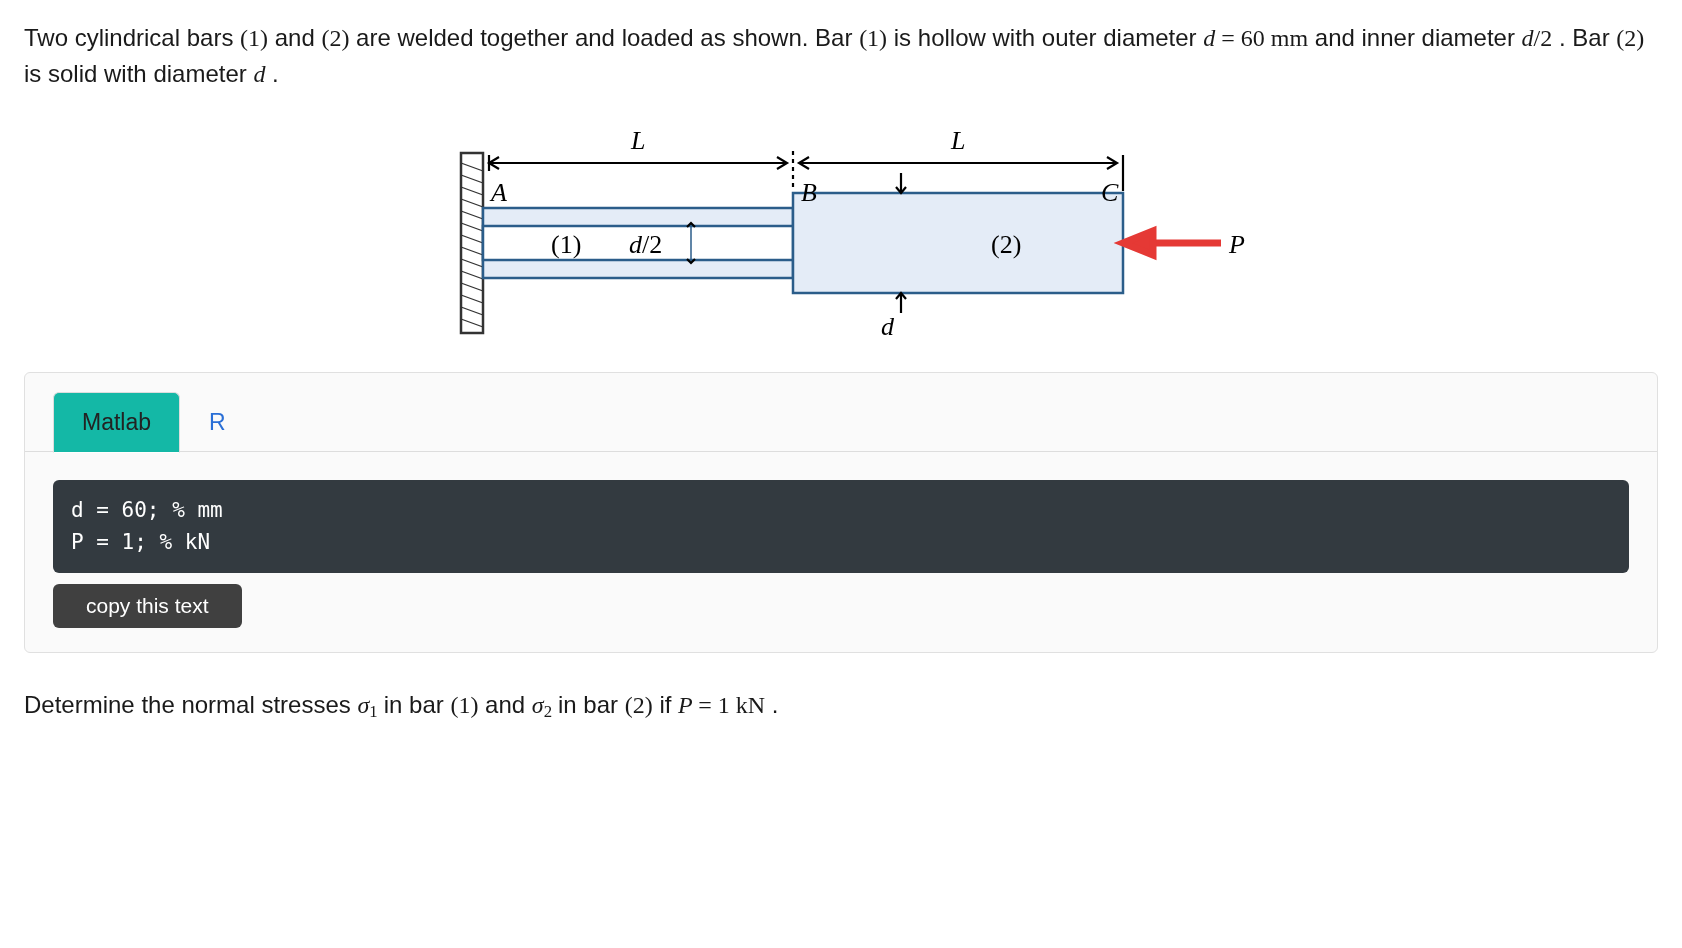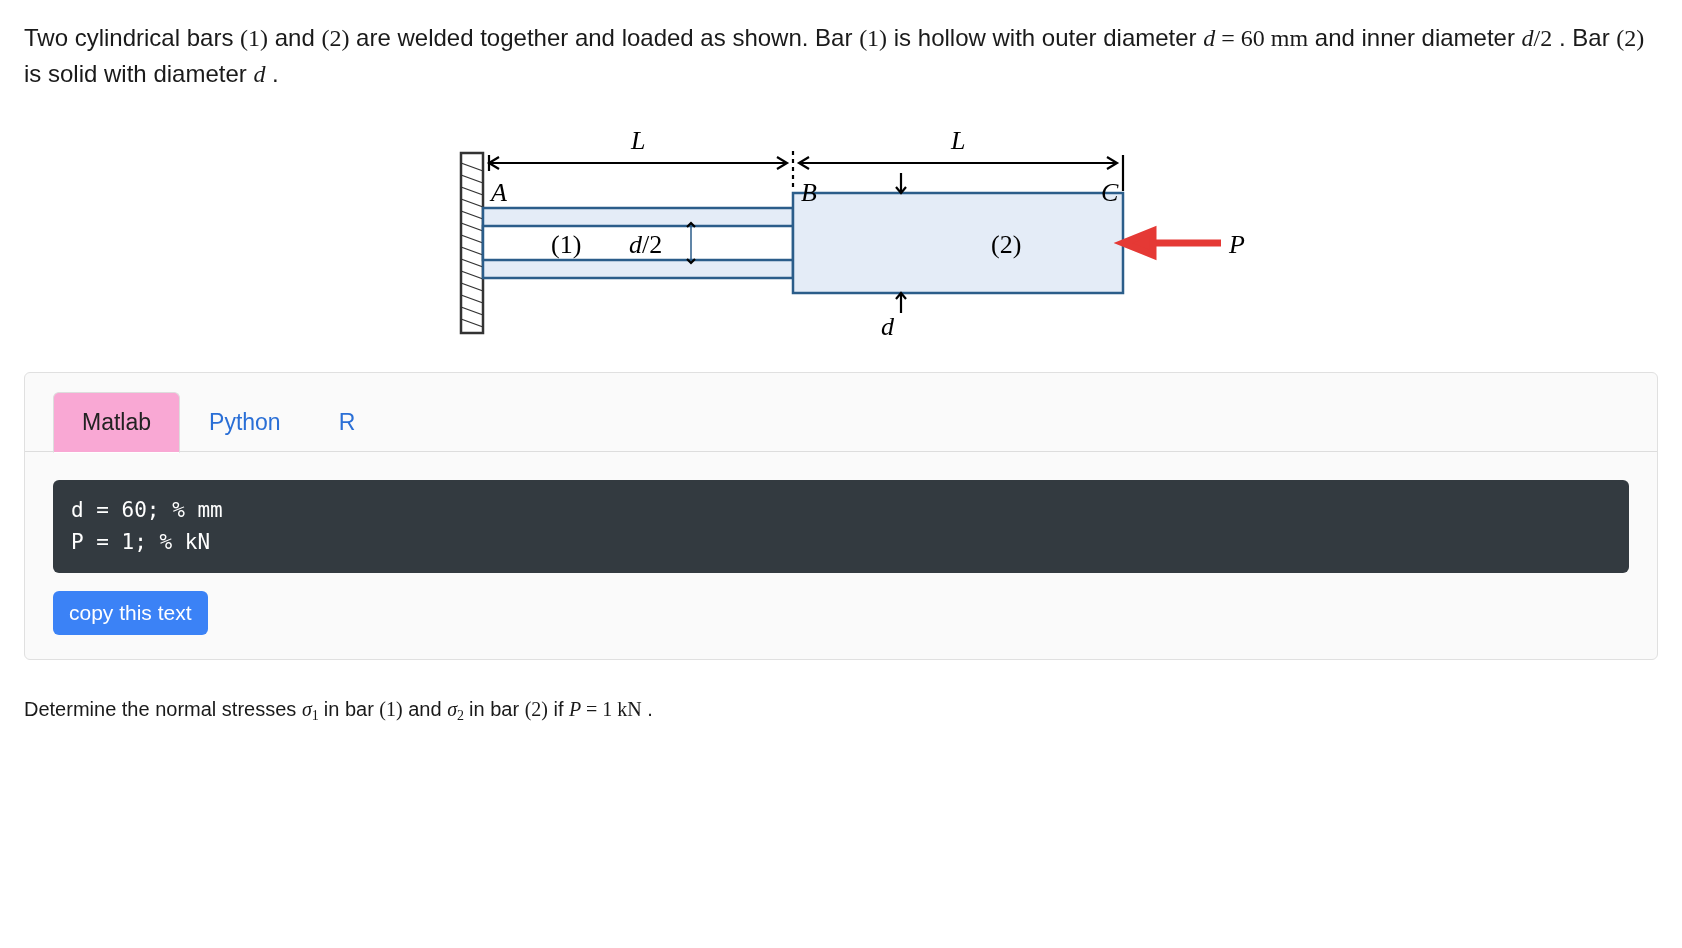--- a/index.html
+++ b/index.html
@@ -38,52 +38,52 @@
     padding: 12px 28px;
     font-size: 23px;
     color: #2a6fd6;
     border: 1px solid transparent;
     cursor: pointer;
     position: relative;
     top: 1px;
   }
   .tab.active {
     color: #222;
-    background: #f9a8d4;
+    background: #14b8a6;
     border: 1px solid #ddd;
     border-bottom: 1px solid #fff;
     border-radius: 6px 6px 0 0;
   }
   .tab-underline {
     border-bottom: 1px solid #ddd;
     margin-top: -1px;
   }
   .codeblock {
-    margin: 28px 28px 18px 28px;
+    margin: 28px 28px 11px 28px;
     background: #333a40;
     color: #fff;
     font-family: ui-monospace, Menlo, Monaco, Consolas, monospace;
     font-size: 21px;
     padding: 14px 18px;
     border-radius: 6px;
     white-space: pre;
     line-height: 1.55;
   }
   .copy-btn {
     margin: 0 28px;
-    background: #3b82f6;
+    background: #404040;
     color: #fff;
     border: none;
     border-radius: 6px;
-    padding: 10px 16px;
+    padding: 10px 33px;
     font-size: 21px;
     cursor: pointer;
   }
   .question-line {
-    font-size: 20px;
+    font-size: 24px;
     margin-top: 34px;
   }
   svg .barfill { fill: #e4ecf7; stroke: #2b5d8a; stroke-width: 2.5; }
   svg .innerbar { fill: #fff; stroke: #2b5d8a; stroke-width: 2.5; }
   svg .wall { fill: none; stroke: #333; stroke-width: 2.5; }
   svg .dim { stroke: #000; stroke-width: 2.2; fill: none; }
   svg .centerline { stroke: #2b5d8a; stroke-width: 1.5; }
   svg .redarrow { stroke: #e53935; stroke-width: 7; fill: #e53935; }
   svg text { font-family: "Times New Roman", Georgia, serif; font-size: 26px; }
   svg text.it { font-style: italic; }
@@ -169,21 +169,20 @@
     <text x="560" y="140">(2)</text>
     <text class="it" x="198" y="140"><tspan font-style="italic">d</tspan><tspan font-style="normal">/2</tspan></text>
     <text class="it" x="450" y="222">d</text>
     <text class="it" x="798" y="140">P</text>
   </svg>
 </div>
 
 <div class="code-panel">
   <div class="tabbar">
     <div class="tab active">Matlab</div>
-    <div class="tab">Python</div>
     <div class="tab">R</div>
   </div>
   <div class="tab-underline"></div>
   <div class="codeblock">d = 60; % mm
 P = 1; % kN</div>
   <button class="copy-btn">copy this text</button>
 </div>
 
 <div class="question-line">
   <span>Determine the normal stresses </span>

